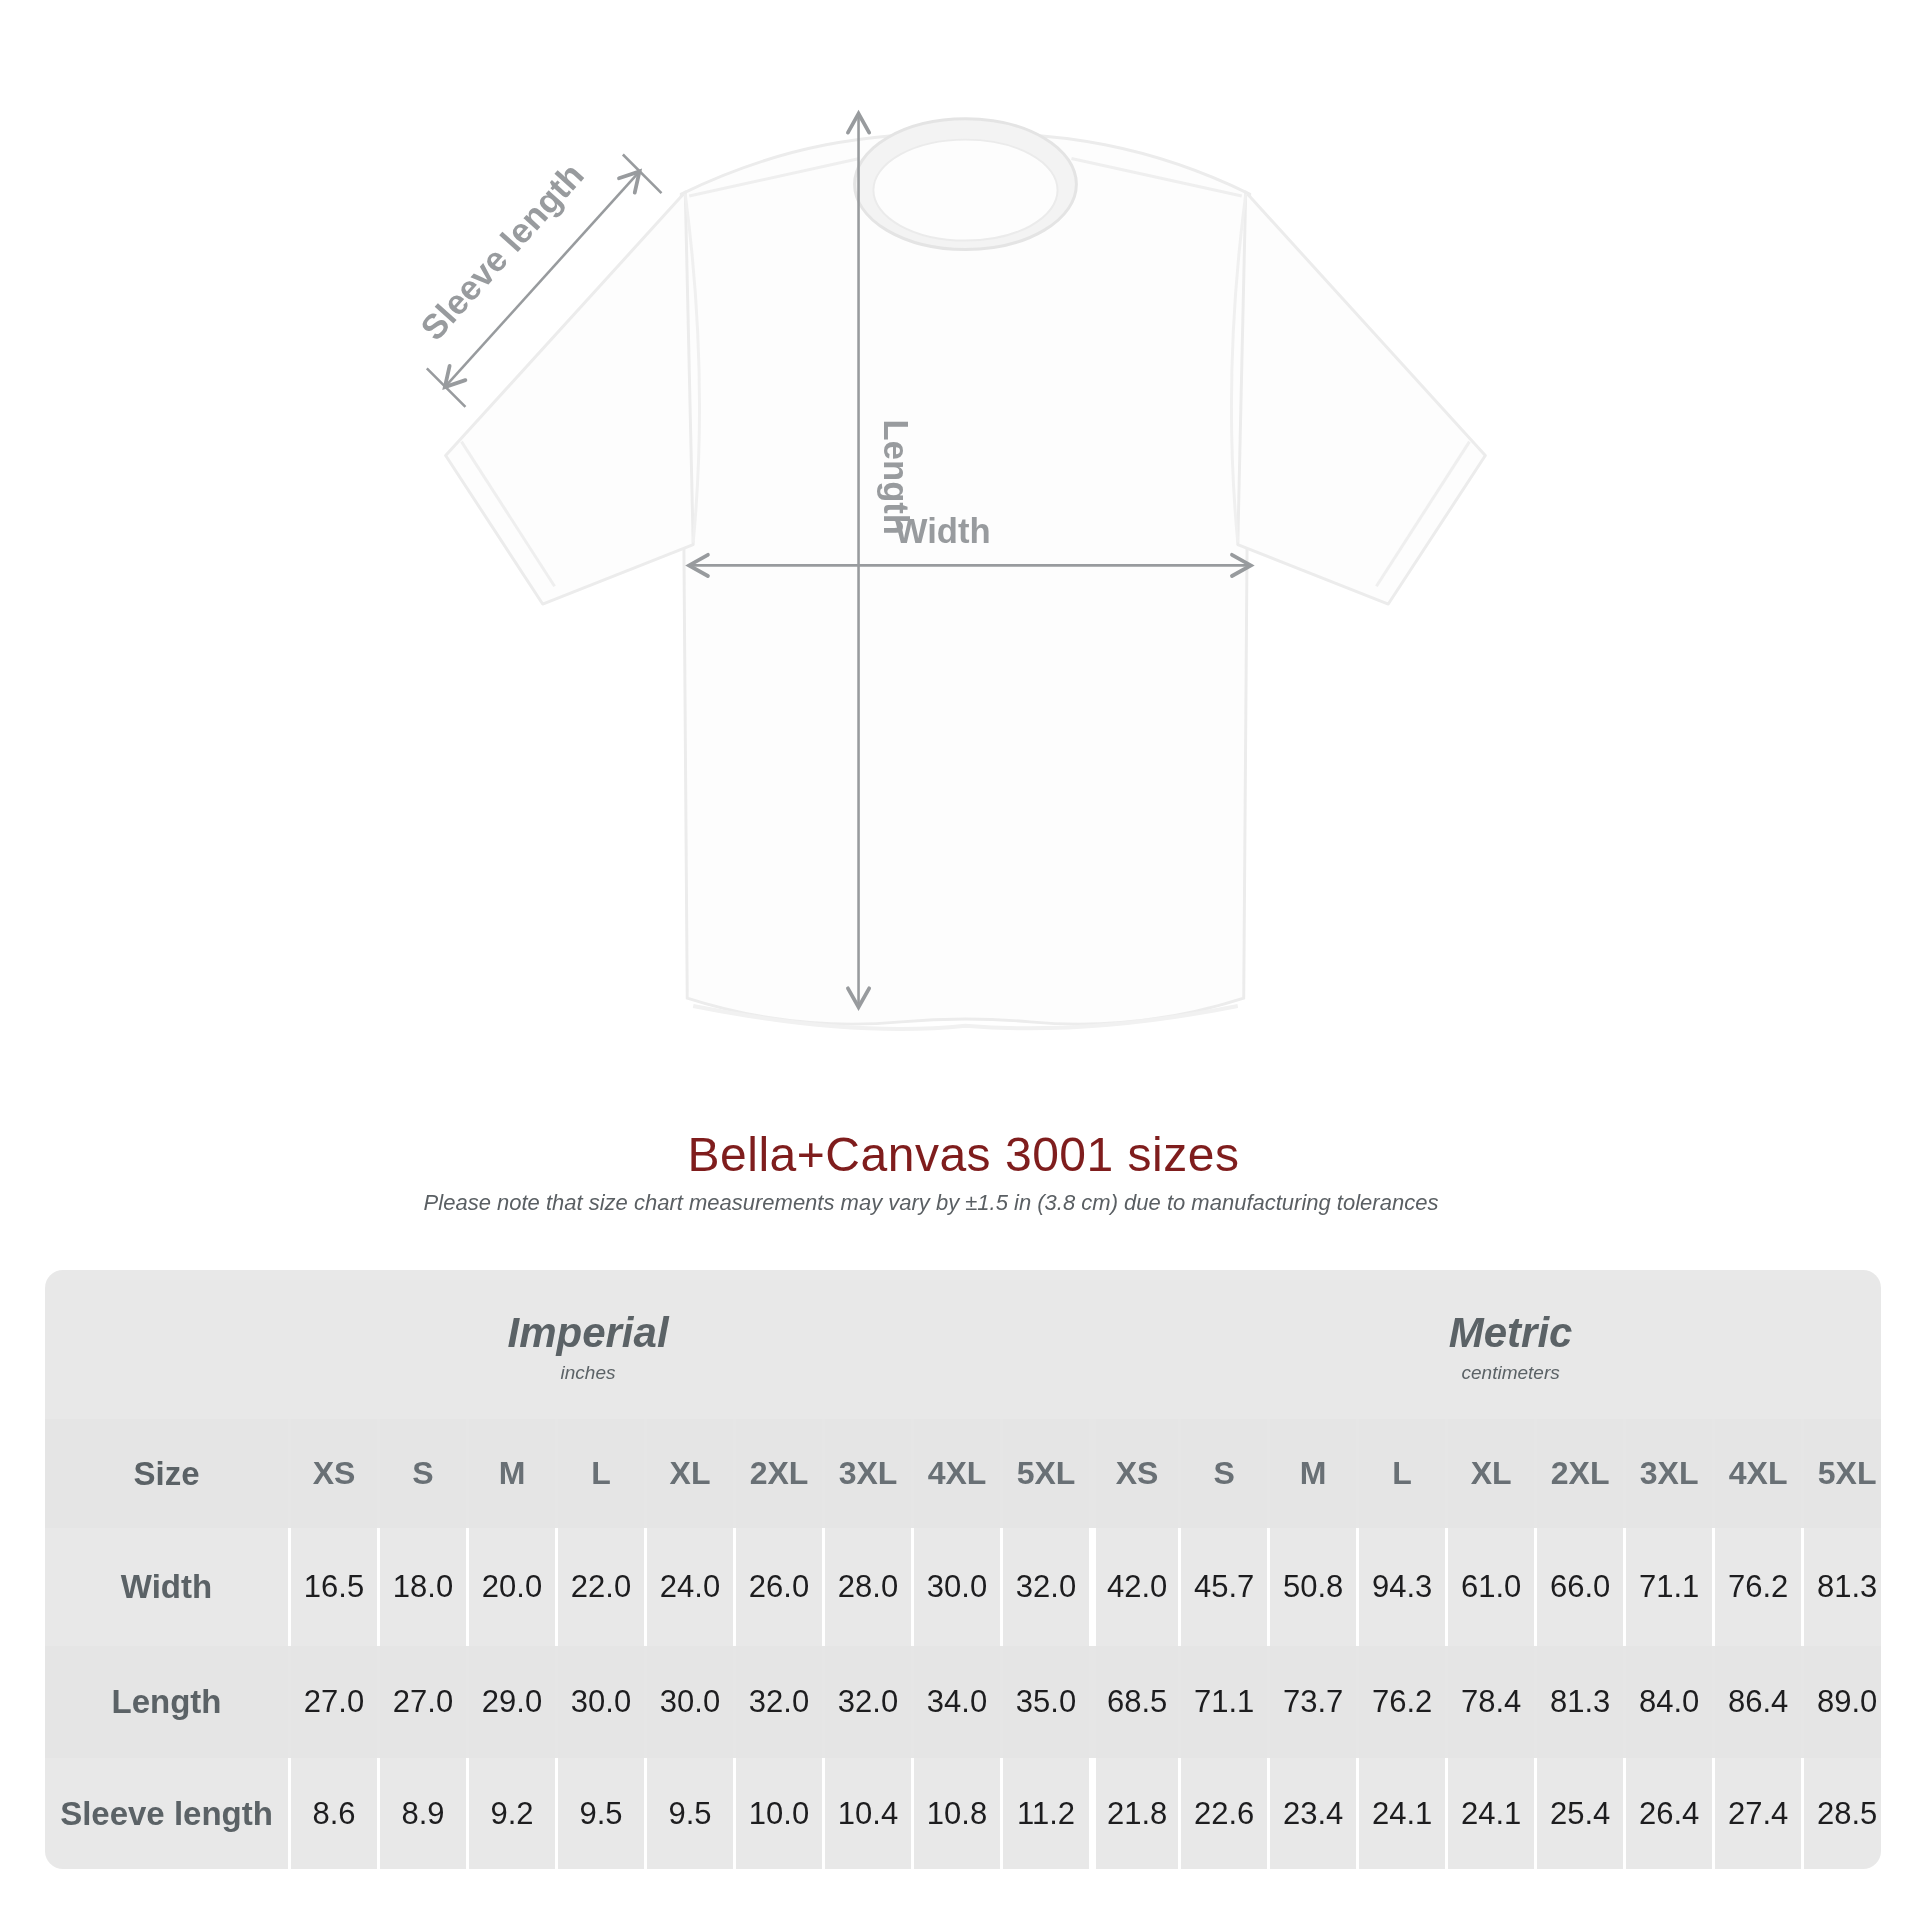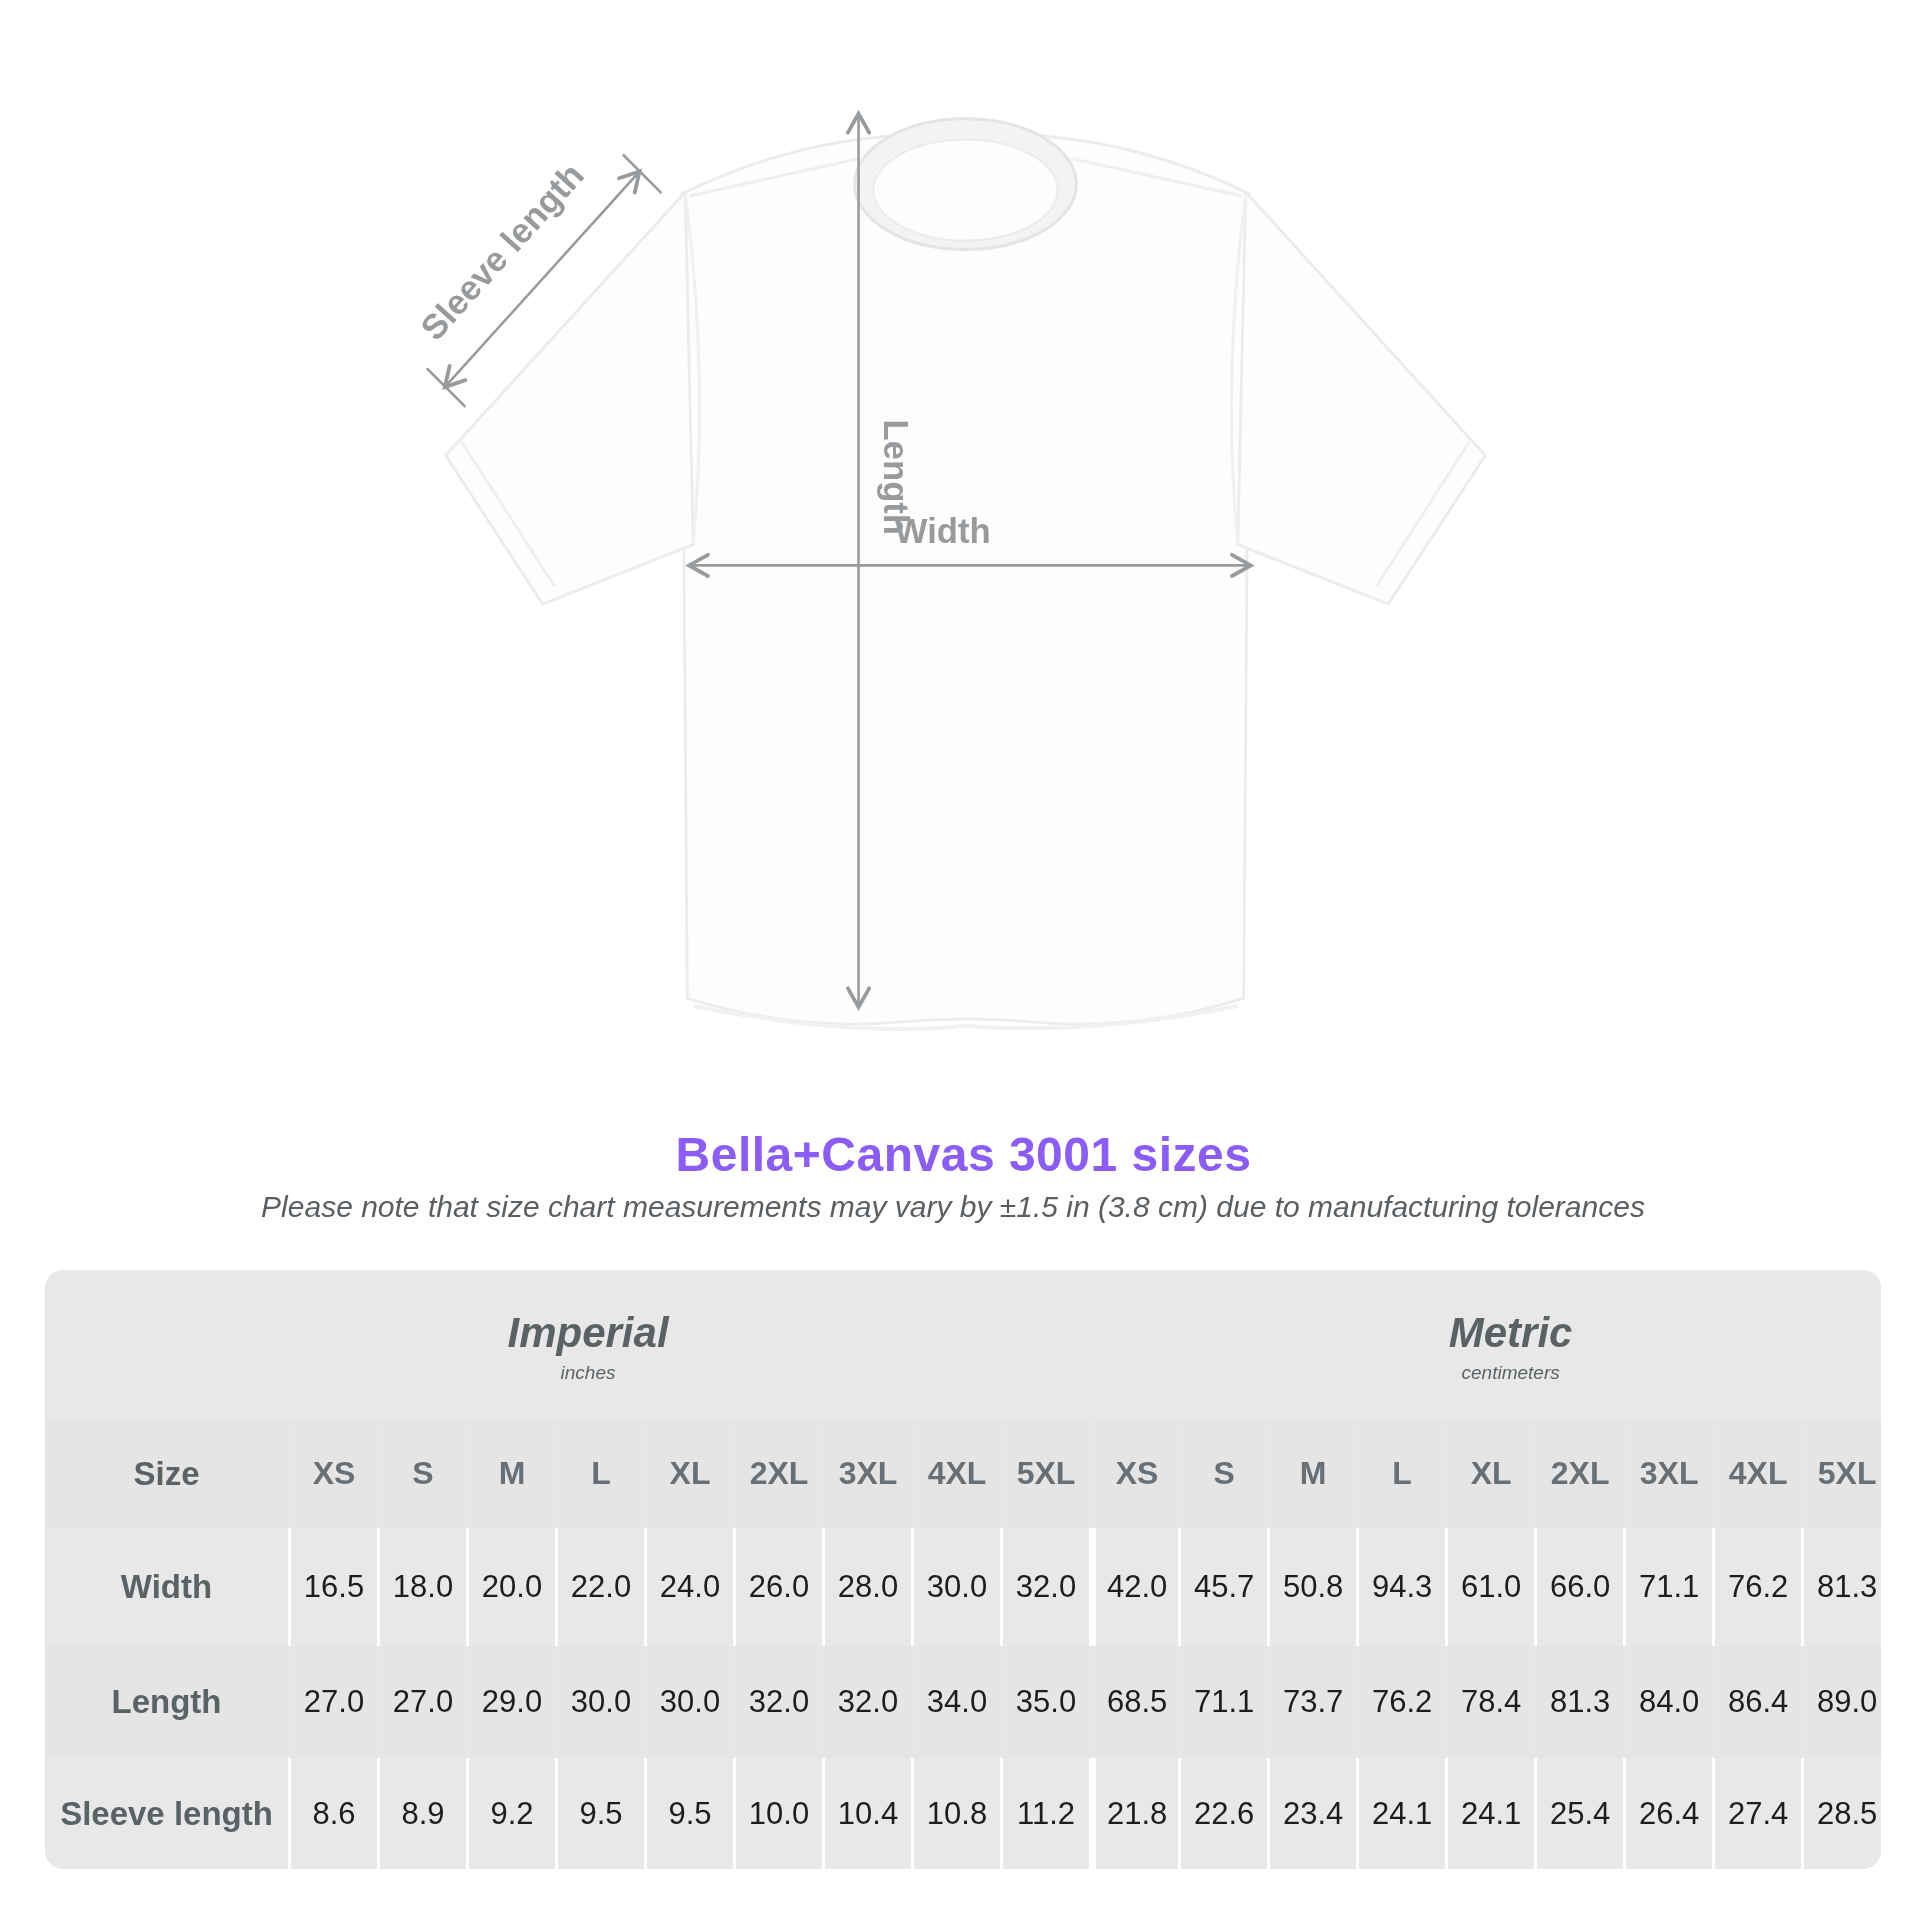--- a/index.html
+++ b/index.html
@@ -5,25 +5,25 @@
   html,body{margin:0;padding:0;background:#fff;}
   .page{
     position:relative;width:1927px;height:1927px;background:#ffffff;
     font-family:"Liberation Sans",sans-serif;overflow:hidden;
   }
   
   .figure{position:absolute;left:0;top:0;width:1927px;height:1109px;}
   
   .title{
     position:absolute;left:0;top:1127px;width:1927px;text-align:center;
-    font-size:48px;font-weight:bold;color:#8b5cf6;letter-spacing:0.5px;
+    font-size:48px;font-weight:normal;color:#7f1d1d;letter-spacing:0.5px;
   }
   .subtitle{
     position:absolute;left:0;top:1190px;width:1862px;text-align:center;
-    font-size:30px;font-style:italic;color:#5a5f63;padding-left:22px;
+    font-size:22px;font-style:italic;color:#5a5f63;
   }
   
   .table-wrap{
     position:absolute;left:45px;top:1270px;width:1836px;height:599px;
     border-radius:18px;overflow:hidden;
   }
   table.size-table{
     border-collapse:separate;border-spacing:0;table-layout:fixed;
     width:1836px;height:599px;
   }

